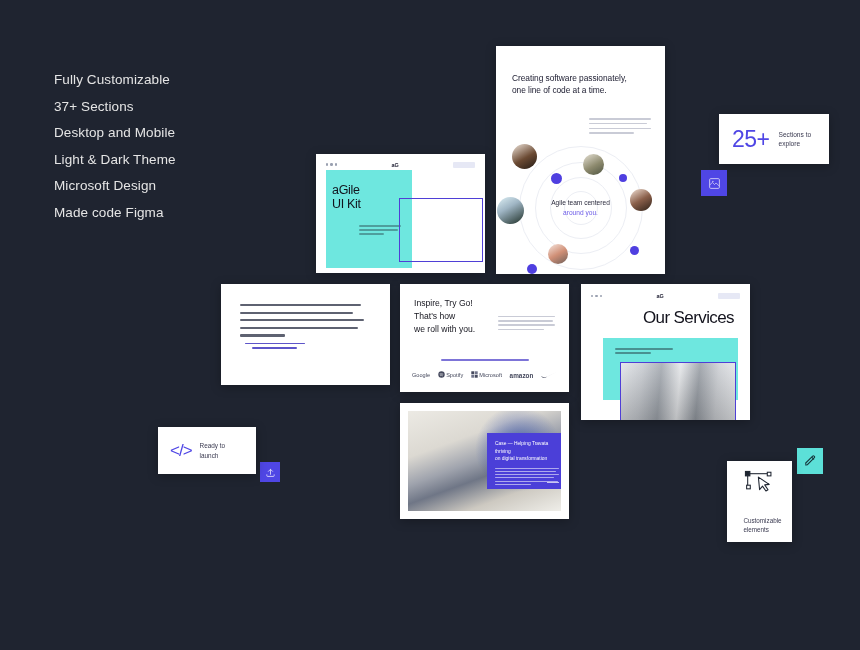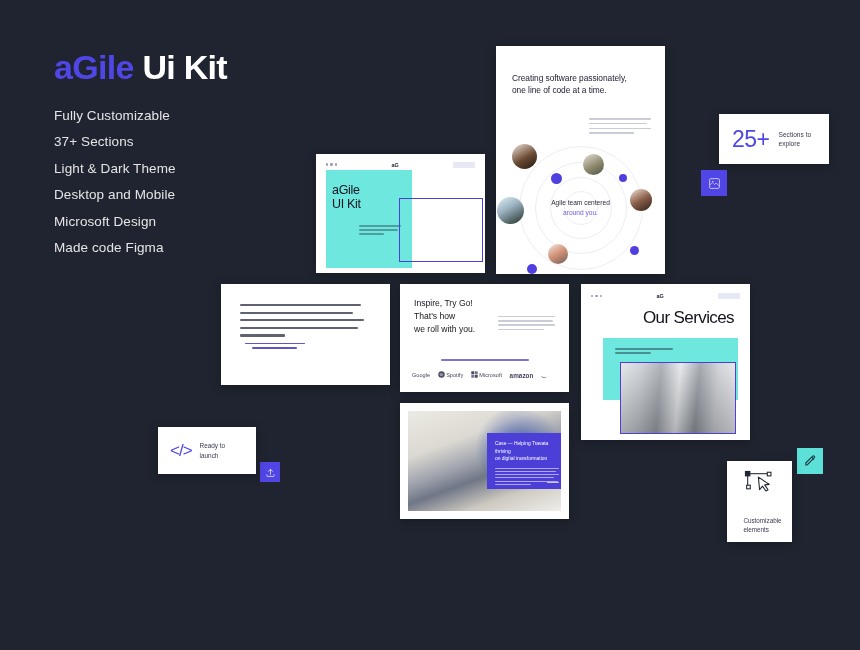--- a/index.html
+++ b/index.html
@@ -124,21 +124,21 @@
   }
   .mid-bar { display: inline-block; height: 2px; width: 88px; background: #7d74d8; border-radius: 1px; }
   .logo-row {
     position: absolute; left: 12px; right: 12px; bottom: 13px;
     display: flex; align-items: center; justify-content: space-between;
   }
   .brand { font-size: 5.6px; color: #44485c; display: flex; align-items: center; gap: 1.5px; white-space: nowrap; }
   .brand .mark { display: inline-block; }
 
   
-  #card-services { left: 581px; top: 284px; width: 169px; height: 156px; padding: 6px; }
+  #card-services { left: 581px; top: 284px; width: 169px; height: 136px; padding: 6px; }
   .svc-inner { position: relative; width: 100%; height: 100%; background: #fff; }
   .svc-top {
     height: 12px; display: flex; align-items: center; justify-content: space-between; padding: 0 4px;
   }
   .svc-title {
     position: absolute; right: 10px; top: 18px; font-size: 17px;
     color: #13131d; letter-spacing: -0.6px; font-weight: 400;
   }
   .svc-teal { position: absolute; left: 16px; top: 48px; right: 6px; height: 62px; background: #6ee7df; }
   .svc-teal-txt { position: absolute; left: 12px; top: 10px; width: 58px; }
@@ -210,28 +210,25 @@
   .av-c { background: linear-gradient(150deg,#dff1f6,#9fb5c4 40%,#1d2e26); }
   .av-d { background: linear-gradient(150deg,#f3e3d8,#8a5f4a 50%,#2d2119); }
   .av-e { background: linear-gradient(150deg,#f6e7e0,#d08f76 50%,#6d5f59); }
 </style>
 </head>
 <body>
 
 <div class="stage">
 
   <div class="headline">
-    <div class="kit-title">
-      <span class="accent">aGile</span><span> Ui Kit</span>
-    </div>
     <div class="feature-list">
       <div class="feature-item">Fully Customizable</div>
       <div class="feature-item">37+ Sections</div>
+      <div class="feature-item">Desktop and Mobile</div>
       <div class="feature-item">Light &amp; Dark Theme</div>
-      <div class="feature-item">Desktop and Mobile</div>
       <div class="feature-item">Microsoft Design</div>
       <div class="feature-item">Made code Figma</div>
     </div>
   </div>
 
   <div class="card" id="card-hero">
     <div class="hero-pad">
       <div class="hero-head">Creating software passionately,</div>
       <div class="hero-head">one line of code at a time.</div>
     </div>

